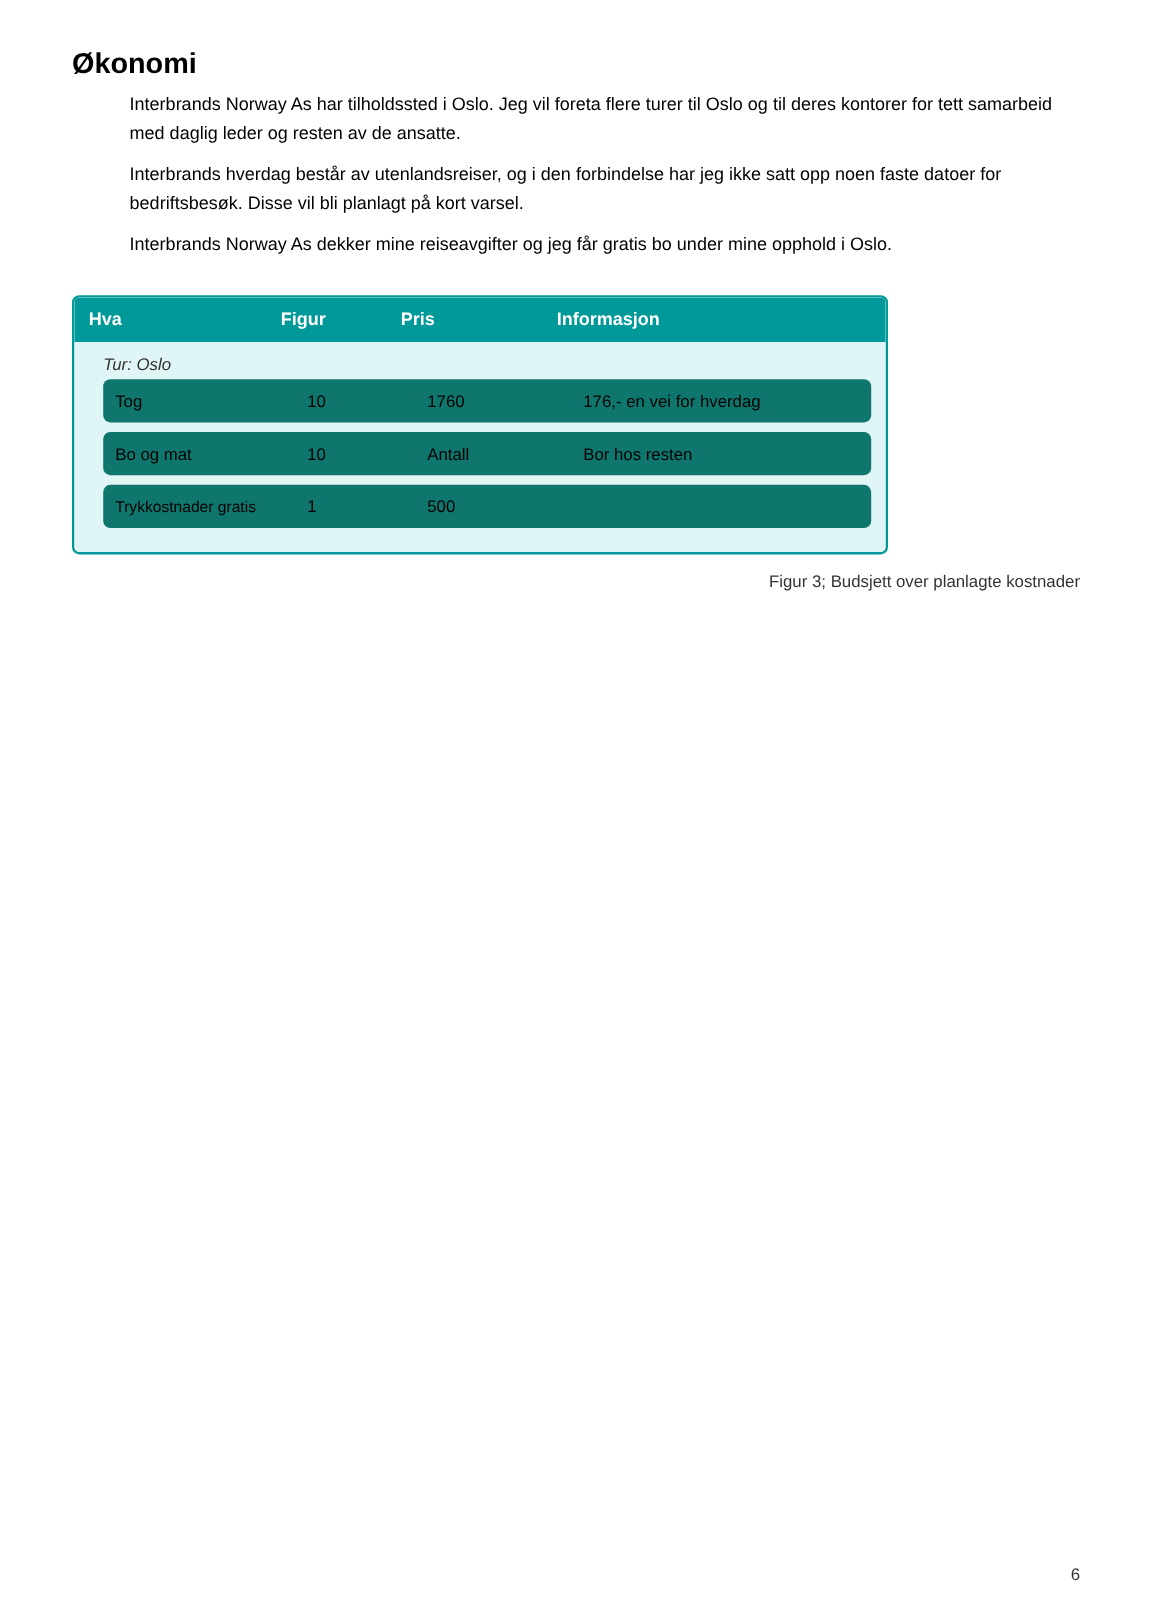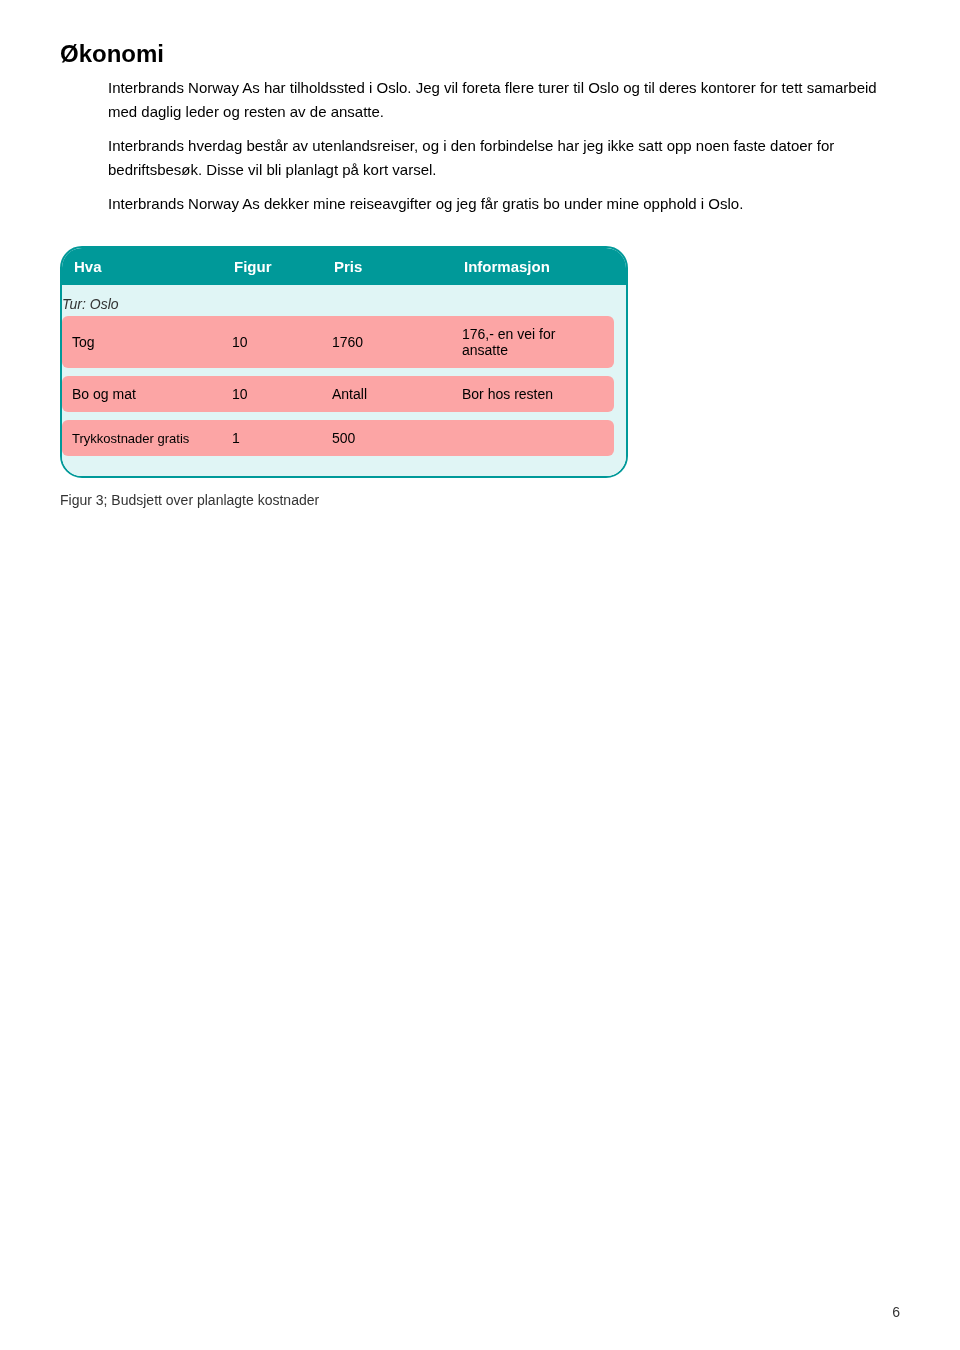--- a/index.html
+++ b/index.html
@@ -19,67 +19,68 @@
     }
     .body-text {
       font-size: 15px;
       line-height: 1.6;
       margin-bottom: 10px;
       margin-left: 48px;
     }
     .table-container {
       margin-top: 30px;
       border: 2px solid #009999;
-      border-radius: 22px;
+      border-radius: 6px;
       overflow: hidden;
-      width: 568px;
+      width: 680px;
     }
     .table-header {
       display: grid;
       grid-template-columns: 160px 100px 130px 1fr;
       background: #009999;
       padding: 10px 12px;
     }
     .table-header-cell {
       color: #fff;
       font-weight: bold;
       font-size: 15px;
     }
     .table-body {
       background: #e0f5f5;
-      padding: 0 12px 12px 0;
+      padding: 0 12px 12px 24px;
     }
     .section-label-row {
       padding: 10px 0 4px 0;
     }
     .section-label {
       font-style: italic;
       font-size: 14px;
       color: #333;
     }
     .table-row {
       display: grid;
       grid-template-columns: 160px 100px 130px 1fr;
-      background: #fca5a5;
+      background: #0f766e;
       border-radius: 6px;
       margin-bottom: 8px;
       padding: 10px 10px;
       align-items: center;
     }
     .table-cell {
       font-size: 14px;
       color: #000;
     }
     .annet-label-row {
       padding: 10px 0 4px 0;
     }
     .figure-caption {
       margin-top: 14px;
       font-size: 14px;
       color: #333;
+      text-align: right;
     }
     .page-number {
       position: absolute;
       bottom: 30px;
       right: 60px;
       font-size: 14px;
       color: #333;
     }
   </style>
 </head>
@@ -105,21 +106,21 @@
   <div class="table-body">
 
     <div class="section-label-row">
       <span class="section-label">Tur: Oslo</span>
     </div>
 
     <div class="table-row">
       <div class="table-cell">Tog</div>
       <div class="table-cell">10</div>
       <div class="table-cell">1760</div>
-      <div class="table-cell">176,- en vei for ansatte</div>
+      <div class="table-cell">176,- en vei for hverdag</div>
     </div>
 
     <div class="table-row">
       <div class="table-cell">Bo og mat</div>
       <div class="table-cell">10</div>
       <div class="table-cell">Antall</div>
       <div class="table-cell">Bor hos resten</div>
     </div>
 
 

